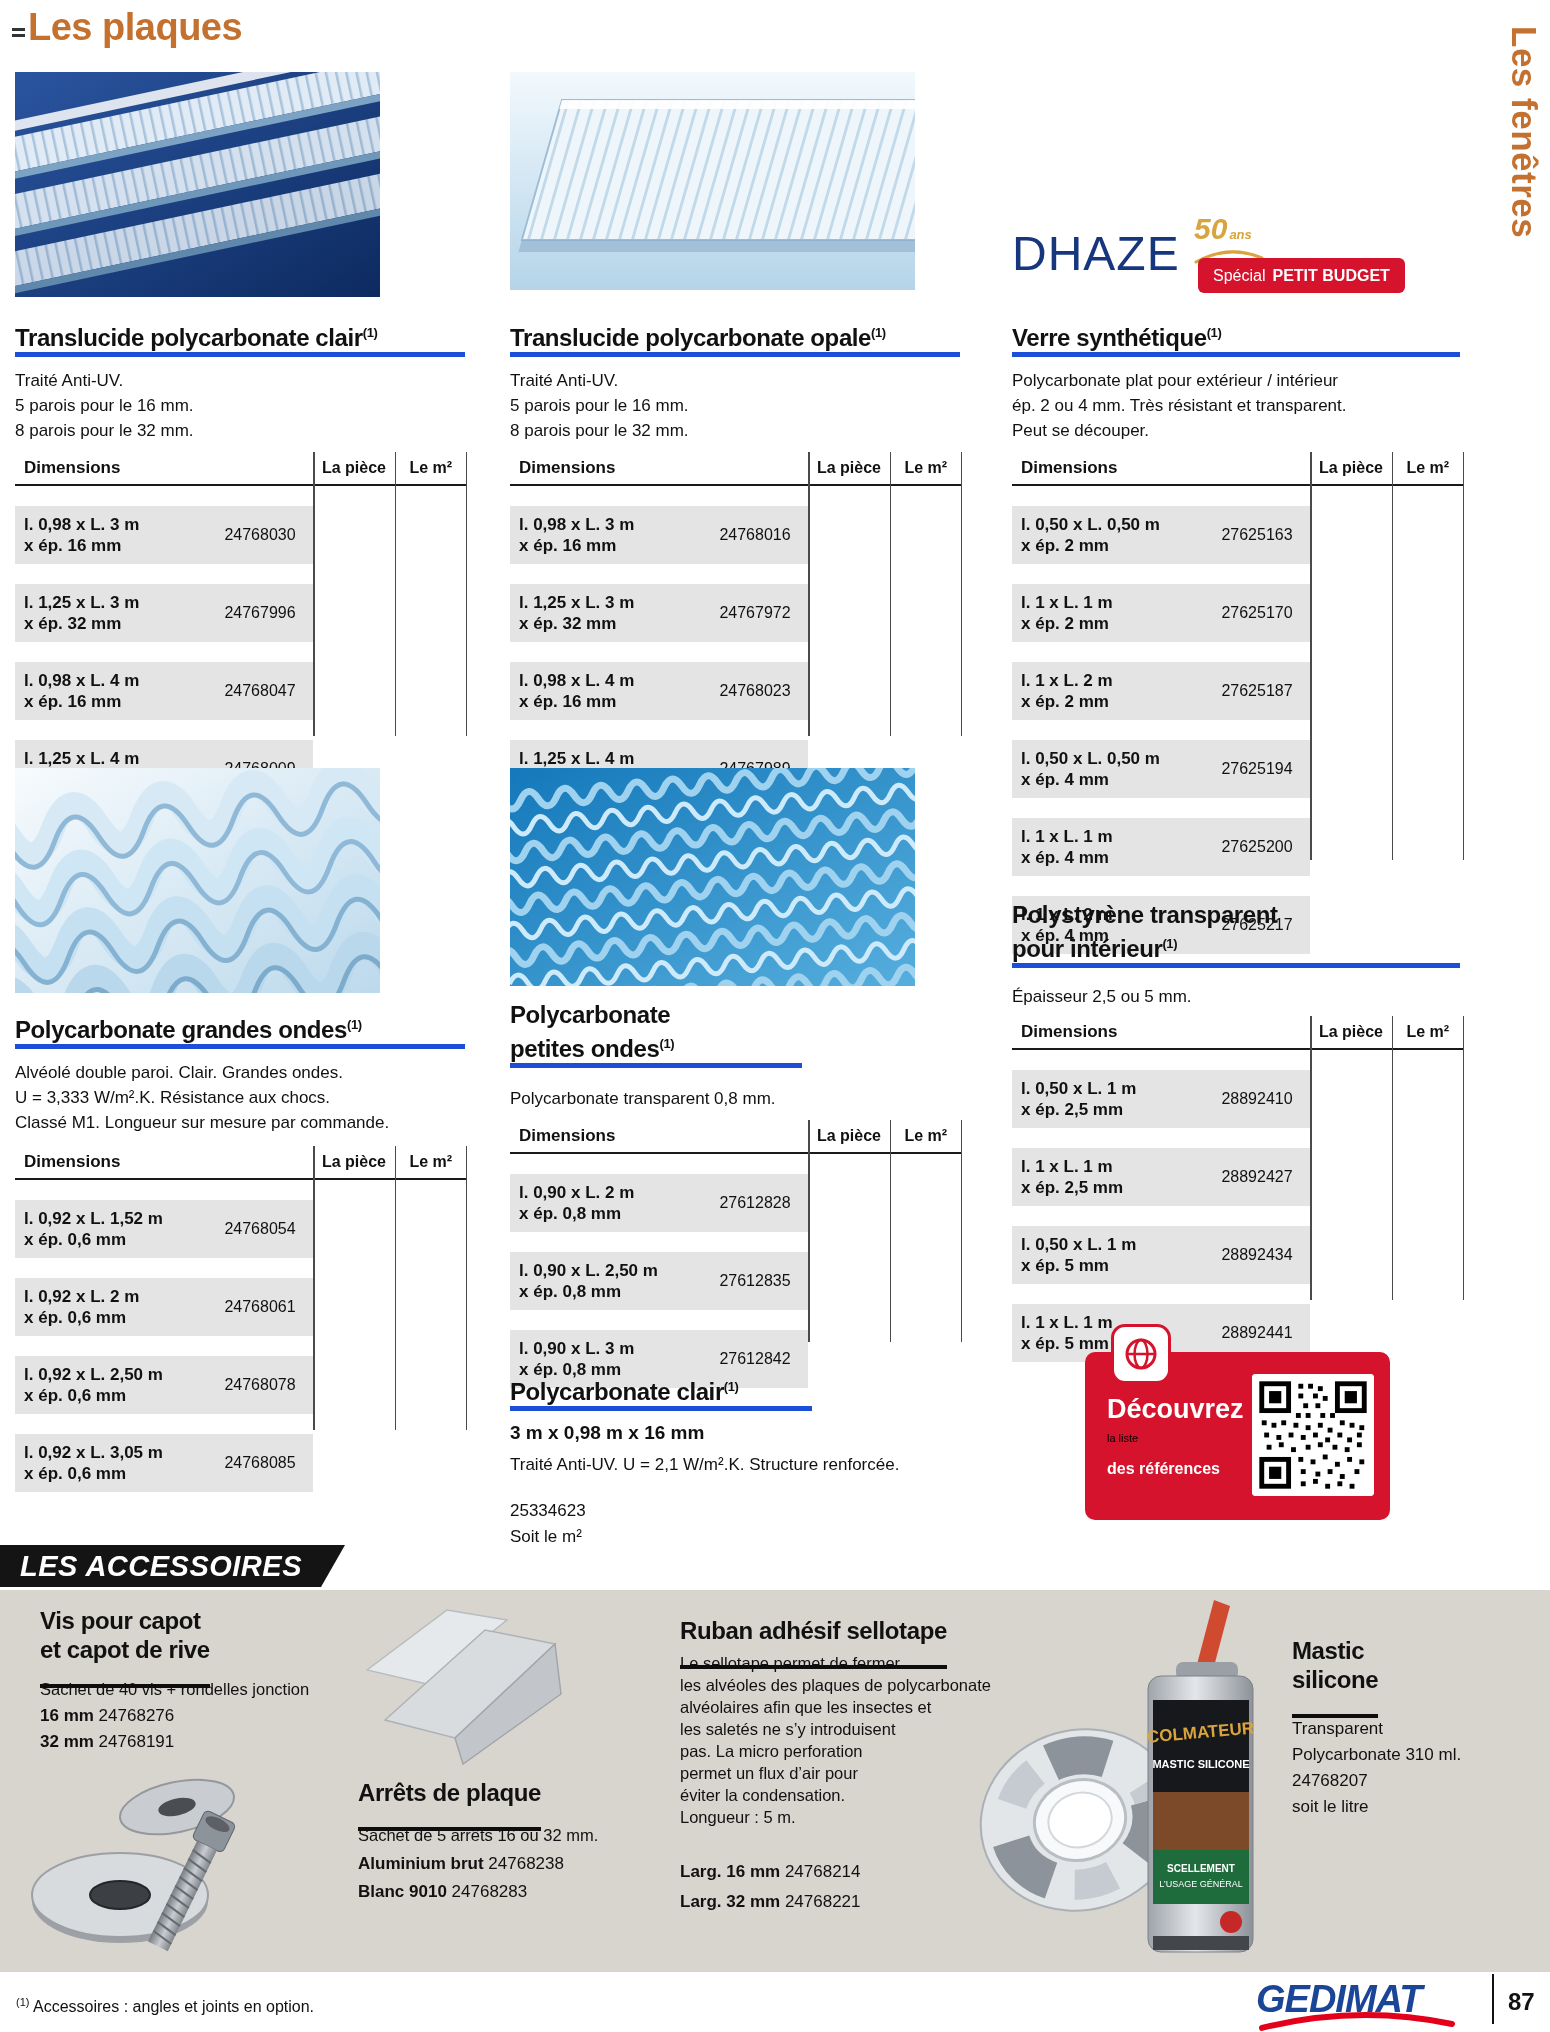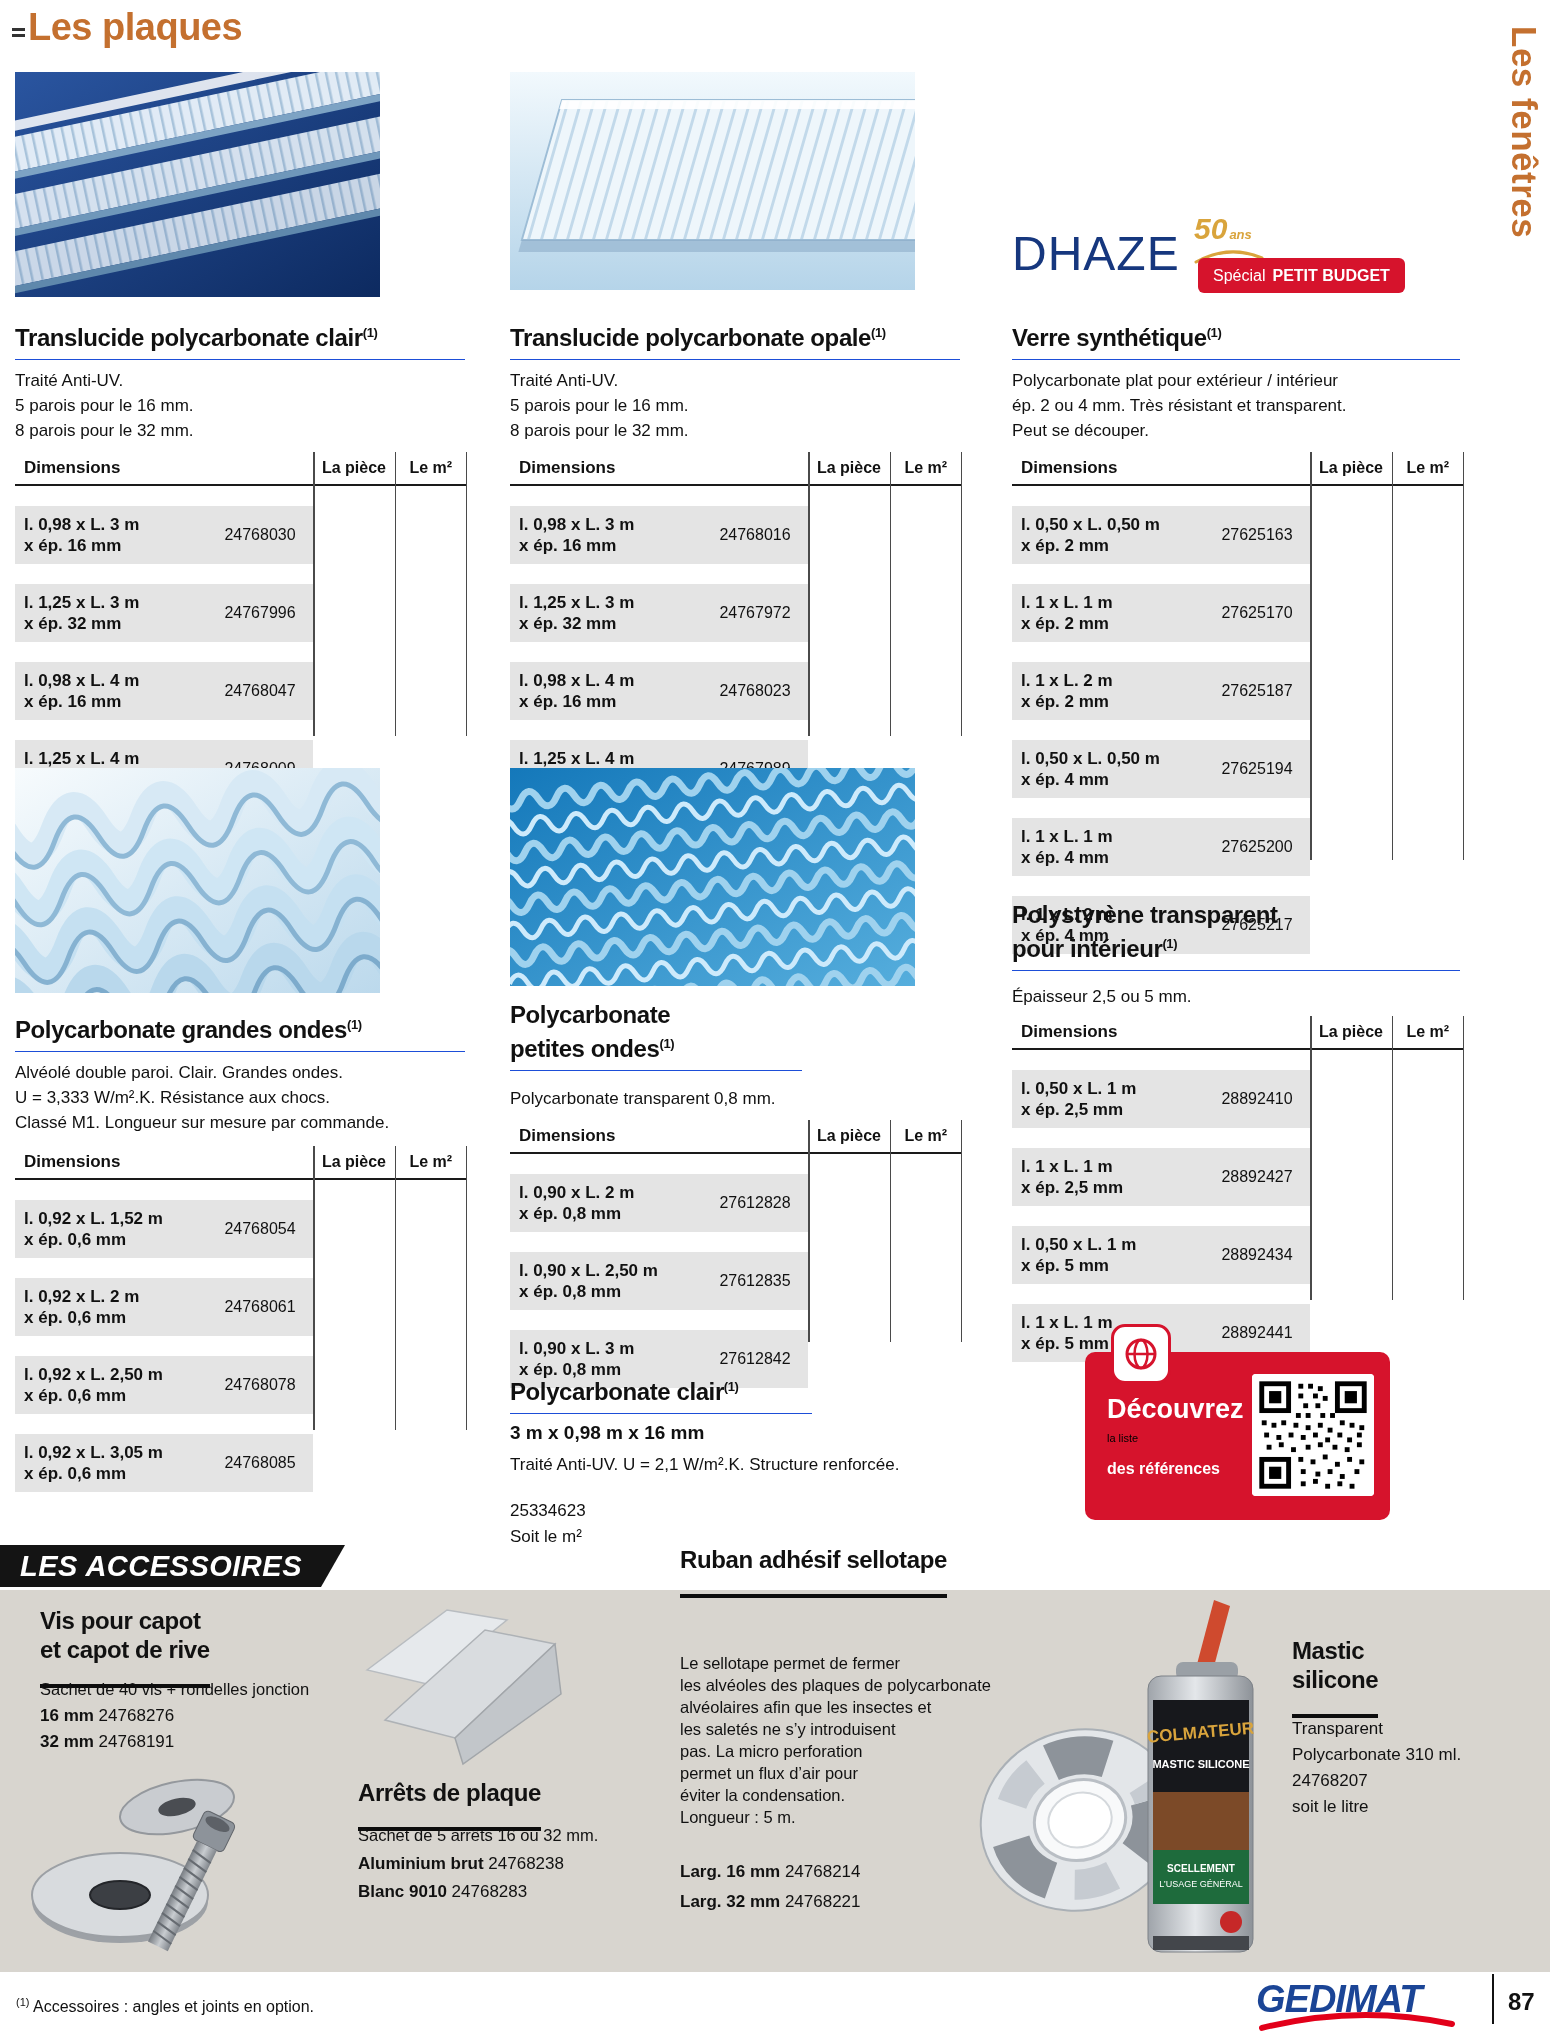--- a/index.html
+++ b/index.html
@@ -11,21 +11,21 @@
   :root{
     --orange:#c4702f; --red:#d6132c; --dblue:#16377e;
     --gblue:#1b4596; --gred:#e2001a; --rowgray:#e4e4e4;
   }
 
   .page-title { font-size:38px; font-weight:bold; color:var(--orange); letter-spacing:-0.5px; }
   .print-mark { width:13px; height:9px; border-top:3px solid #333; border-bottom:3px solid #333; }
   .side-label { writing-mode:vertical-rl; font-size:35px; font-weight:bold; color:var(--orange); letter-spacing:0.5px; }
 
   .prod-title { font-size:24px; font-weight:bold; line-height:29px; letter-spacing:-0.4px;
-                border-bottom:1px solid #1d4ed8; padding-bottom:7px; }
+                border-bottom:5px solid #1d4ed8; }
   .prod-title sup, .mini-sup { font-size:13px; }
   .desc { font-size:17px; line-height:25px; white-space:pre-line; }
   .bold-line { font-size:19px; font-weight:bold; }
 
   
   .ptable { position:absolute; }
   .vline { position:absolute; top:0; bottom:0; width:1.5px; background:#4a4a4a; }
   .thead { display:flex; align-items:center; height:34px; border-bottom:2px solid #1a1a1a; }
   .th-dim { flex:0 0 66%; font-size:17px; font-weight:bold; padding-left:9px; }
   .th-piece { flex:0 0 18%; font-size:16px; font-weight:bold; text-align:center; }
@@ -601,21 +601,21 @@
       <polygon points="30,122 130,32 200,46 100,140" fill="#d9dcdf" stroke="#aeb2b6" stroke-width="1.5"></polygon>
       <polygon points="100,140 200,46 206,96 108,166" fill="#c2c6ca" stroke="#a2a6aa" stroke-width="1.5"></polygon>
     </svg>
   </div>
 
   <div class="acc-title abs" style="left:358px;top:1778px;">Arrêts de plaque</div>
   <div class="acc-desc abs" style="left:358px;top:1824px;width:290px;">Sachet de 5 arrêts 16 ou 32 mm.</div>
   <div class="acc-item abs" style="left:358px;top:1854px;"><b>Aluminium brut</b> <span>24768238</span></div>
   <div class="acc-item abs" style="left:358px;top:1882px;"><b>Blanc 9010</b> <span>24768283</span></div>
 
-  <div class="acc-title abs" style="left:680px;top:1545px;">Ruban adhésif sellotape</div>
+  <div class="acc-title abs" style="left:680px;top:1616px;">Ruban adhésif sellotape</div>
   <div class="acc-desc abs" style="left:680px;top:1652px;width:345px;">Le sellotape permet de fermer
 les alvéoles des plaques de polycarbonate
 alvéolaires afin que les insectes et
 les saletés ne s’y introduisent
 pas. La micro perforation
 permet un flux d’air pour
 éviter la condensation.
 Longueur : 5 m.</div>
   <div class="acc-item abs" style="left:680px;top:1862px;"><b>Larg. 16 mm</b> <span>24768214</span></div>
   <div class="acc-item abs" style="left:680px;top:1892px;"><b>Larg. 32 mm</b> <span>24768221</span></div>

